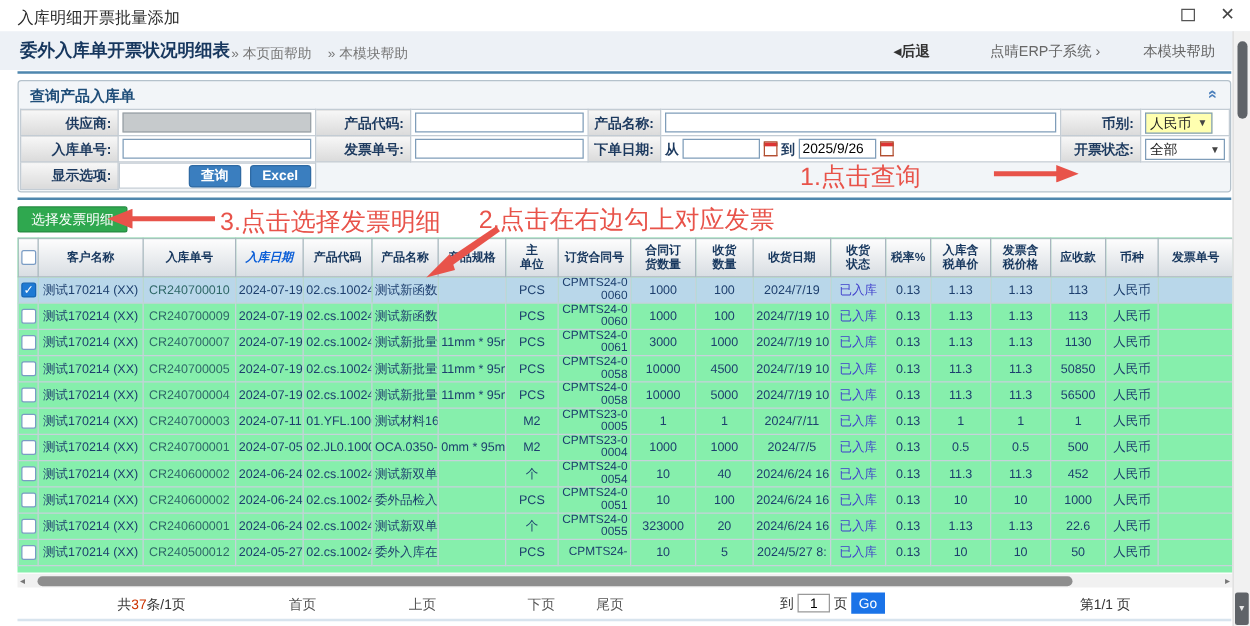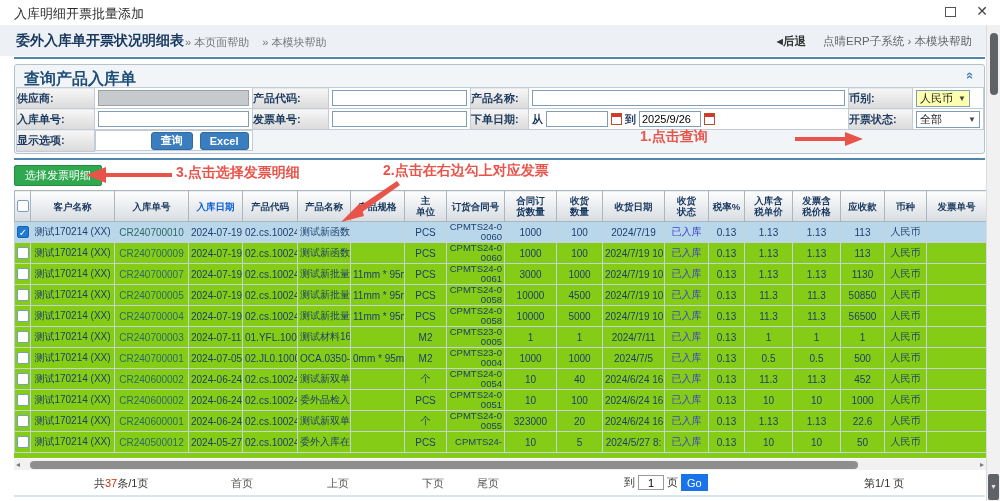--- a/index.html
+++ b/index.html
@@ -12,52 +12,52 @@
   .win-max { position:absolute; right:44px; top:7px; width:11px; height:10px; border:1.5px solid #555; cursor:pointer; }
   .win-close { position:absolute; right:12px; top:3px; font-size:14px; color:#444; cursor:pointer; }
 
   
   .band { position:absolute; left:0; top:25px; width:1000px; height:31px; background:#edf1f6; }
   .band-title { position:absolute; left:16px; top:7px; font-size:14px; font-weight:bold; color:#17375e; }
   .band-help { position:absolute; left:185px; top:10px; font-size:11px; color:#777; }
   .band-help a { color:#777; text-decoration:none; margin-right:10px; cursor:pointer; }
   .band-right { position:absolute; right:28px; top:9px; font-size:11.5px; color:#666; }
   .band-right .back { color:#333; font-weight:bold; margin-right:14px; cursor:pointer; }
-  .band-right a { color:#666; text-decoration:none; cursor:pointer; }
+  .band-right a { color:#666; text-decoration:none; cursor:pointer;margin-left:31px; }
   .hline { position:absolute; left:14px; width:971px; height:2px; background:#4f87ae; }
 
   
   .panel { position:absolute; left:14px; top:64px; width:971px; height:90px; background:#f2f5f8; border:1px solid #b5c2cc; border-radius:3px; }
-  .panel-title { position:absolute; left:9px; top:4px; font-size:16px; font-weight:bold; color:#1f4e79; }
+  .panel-title { position:absolute; left:9px; top:4px; font-size:12px; font-weight:bold; color:#1f4e79; }
   .collapse-ic { position:absolute; right:10px; top:3px; color:#4a7ebb; font-size:13px; font-weight:bold; display:inline-block; transform:rotate(90deg); cursor:pointer; }
   .qform { position:absolute; left:1px; top:22px; width:967px; border-collapse:collapse; table-layout:fixed; }
   .qform td { border:1px solid #c3ccd4; height:21px; font-size:11px; padding:0; }
-  .qform td.lbl { background:linear-gradient(#f7f7f7,#dadada); text-align:left; padding-right:5px; font-weight:bold; color:#1d3a5f; }
+  .qform td.lbl { background:linear-gradient(#f7f7f7,#dadada); text-align:right; padding-right:5px; font-weight:bold; color:#1d3a5f; }
   .qform td.fld { background:#fff; padding:1px 3px; }
   .inp { height:16px; border:1px solid #7f9db9; font-size:11px; padding:0 2px; background:#fff; width:100%; font-family:"Liberation Sans",sans-serif; }
   .inp.gray { background:#c6cacc; border-color:#9aa2a8; }
   .inp.small { width:62px; }
   .sel-box { display:flex; justify-content:space-between; align-items:center; border:1px solid #7f9db9; height:17px; background:#fff; font-size:11px; padding:0 3px; color:#222; cursor:pointer; }
   .sel-box .arr { font-size:8px; color:#444; }
   .sel-box.yellow { background:#ffffb0; width:54px; }
   .daterow { display:flex; align-items:center; gap:3px; font-size:11px; color:#1d3a5f; font-weight:bold; }
   .cal { display:inline-block; width:11px; height:12px; border:1px solid #b05030; background:linear-gradient(#d33 0 3px, #fff 3px); cursor:pointer; }
   .btnrow { display:flex; justify-content:flex-end; align-items:center; gap:7px; padding-right:30px; }
   .btn-blue { background:#3a7ebf; color:#fff; border:1px solid #2f6aa3; border-radius:3px; font-size:11px; font-weight:bold; height:18px; padding:0 9px; cursor:pointer; font-family:"Liberation Sans",sans-serif; }
 
   
   .btn-green { position:absolute; left:14px; top:165px; background:#2fa84f; border:1px solid #268c42; color:#fff; font-size:11px; height:21px; padding:0 10px; border-radius:2px; cursor:pointer; font-family:"Liberation Sans",sans-serif; }
-  .annot { position:absolute; color:#e8534a; font-size:14px; white-space:nowrap;font-weight:bold; }
+  .annot { position:absolute; color:#e8534a; font-size:20px; white-space:nowrap; }
   .a-svg { position:absolute; }
 
   
-  .table-wrap { position:absolute; left:14px; top:190px; width:972px; height:268px; overflow:hidden; background:#84cc16; }
+  .table-wrap { position:absolute; left:14px; top:190px; width:972px; height:268px; overflow:hidden; background:#86efac; }
   .grid { border-collapse:collapse; table-layout:fixed; width:972px; }
   .grid th { background:linear-gradient(#fdfdfd,#d8dde2); border:1px solid #aab6c0; font-size:9.5px; color:#17375e; height:31px; white-space:pre-line; line-height:11px; padding:0 1px; font-weight:bold; text-align:center; }
-  .grid th.sortable { color:#0b5ed7; cursor:pointer; }
+  .grid th.sortable { color:#0b5ed7; cursor:pointer;font-style:italic; }
   .grid td { border:1px solid #c6d2da; height:21px; font-size:10px; color:#1d3f6e; text-align:center; padding:0 2px; overflow:hidden; white-space:nowrap; }
   .grid td.tl { text-align:center; }
   .grid td.doc { color:#2f6868; }
   .grid td.contract { white-space:normal; word-break:break-all; line-height:10px; font-size:9.5px;text-align:right; }
   .grid td.status { color:#4040cc; cursor:pointer; }
   .grid tr.sel td { background:#b9d7ea; }
   .cbx { width:12px; height:12px; border:1px solid #7a9cc4; background:#fff; margin:0 auto; font-size:10px; line-height:11px; color:#fff; border-radius:2px; cursor:pointer; text-align:center; }
   .cbx.on { background:#1e7ad4; border-color:#1565b5; }
 
   

